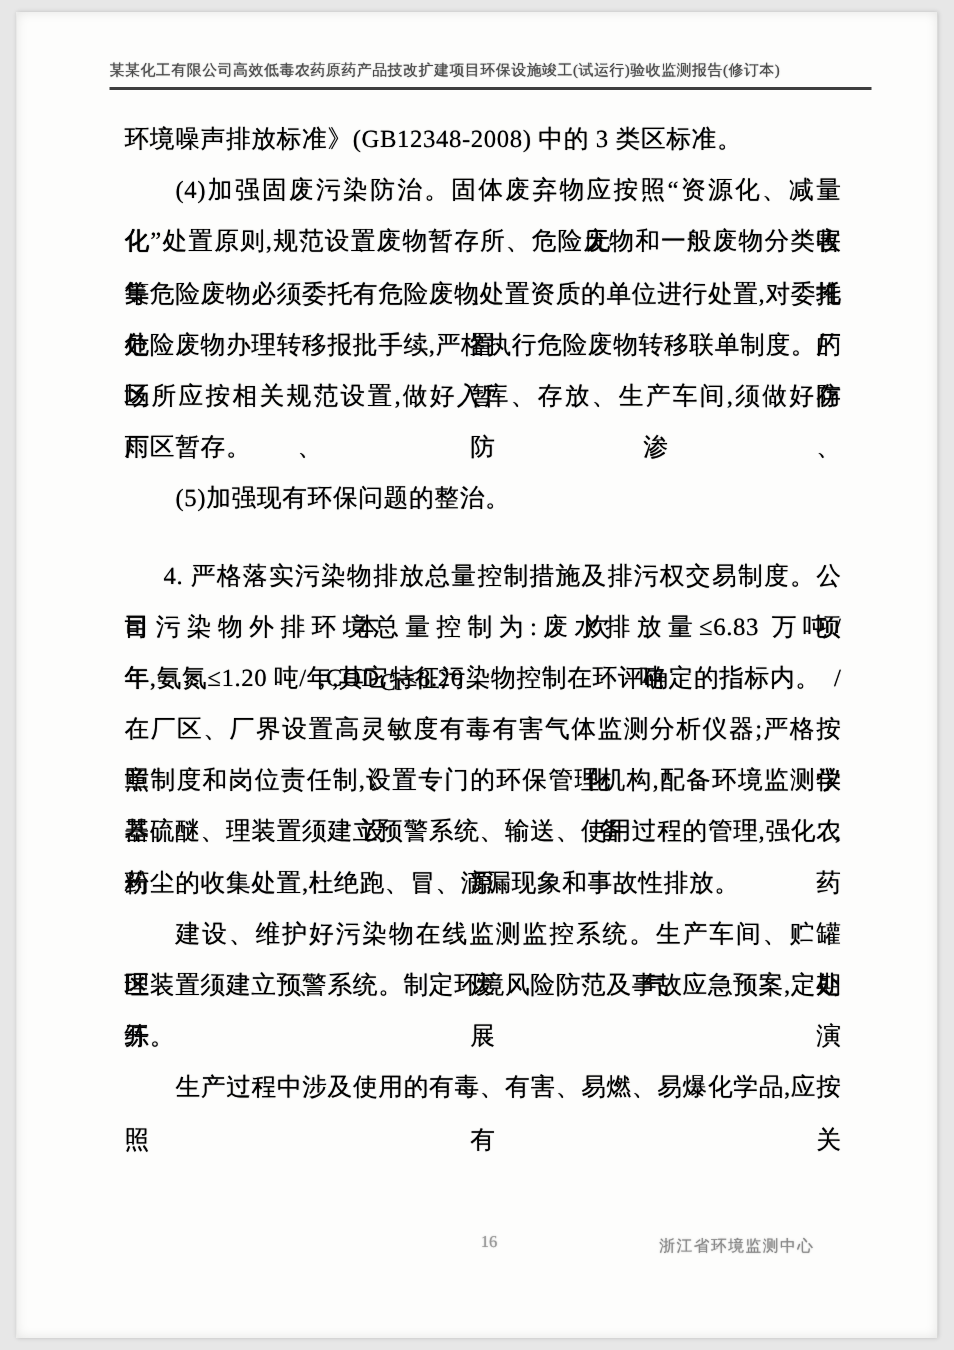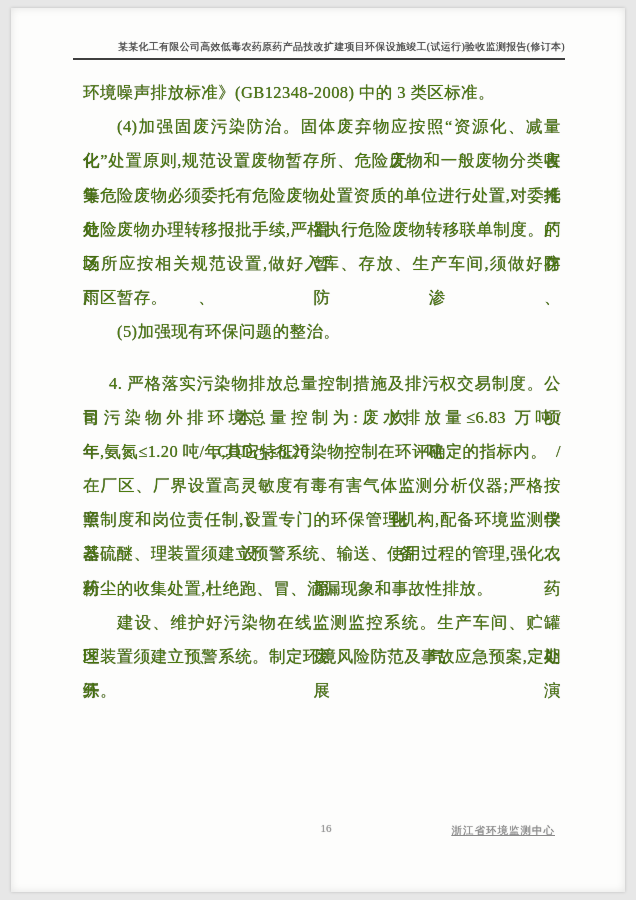--- a/index.html
+++ b/index.html
@@ -12,37 +12,37 @@
   }
   .page {
     position: absolute;
     left: 11px; top: 8px;
     width: 614px; height: 884px;
     background: #fdfdfc;
     box-shadow: inset 0 0 8px rgba(0,0,0,0.10), 0 0 3px rgba(0,0,0,0.18);
   }
   .doc-header {
     position: absolute;
-    left: 62px; right: 60px; top: 32px;
+    left: 62px; right: 44px; top: 32px;
     border-bottom: 2px solid #3f3f3f;
     padding-bottom: 4px;
     font-size: 10px;
     color: #4b4b4b;
-    text-align: right;
+    text-align: left;
     white-space: nowrap;
     overflow: hidden;
     letter-spacing: 0.3px;
     text-shadow: 0 0 0.8px rgba(60,60,60,0.8);
   }
   .doc-body {
     position: absolute;
     left: 72px; top: 68px;
     width: 478px;
     font-size: 16.5px;
-    color: #4d7c0f;
+    color: #000000;
     text-shadow: 0 0 0.7px rgba(25,25,25,0.75);
   }
   .line {
     height: 34.2px;
     line-height: 34.2px;
     letter-spacing: 0.4px;
     white-space: nowrap;
   }
   .jf {
     white-space: normal;
@@ -60,26 +60,25 @@
   .footer-page-number {
     position: absolute;
     left: 16px; right: 0; top: 814px;
     text-align: center;
     font-size: 11px;
     color: #999;
     text-shadow: 0 0 1px rgba(150,150,150,0.9);
   }
   .footer-org {
     position: absolute;
-    right: 70px; top: 816px;
+    right: 82px; top: 816px;
     font-size: 10.5px;
     color: #8a8a8a;
     letter-spacing: 1px;
     text-shadow: 0 0 1px rgba(140,140,140,0.9);
-    text-decoration: underline;
   }
 </style>
 </head>
 <body>
 
 <div class="page">
 
   <div class="doc-header">某某化工有限公司高效低毒农药原药产品技改扩建项目环保设施竣工(试运行)验收监测报告(修订本)</div>
 
   <div class="doc-body">
@@ -94,18 +93,19 @@
     <div class="line jf ind-sm">4. 严格落实污染物排放总量控制措施及排污权交易制度。公司本次项</div>
     <div class="line jf"><span>目污染物外排环境总量控制为:废水排放量≤6.83 万吨/年,COD</span><span class="sub">Cr</span><span>≤8.20 吨/</span></div>
     <div class="line">年,氨氮≤1.20 吨/年,其它特征污染物控制在环评确定的指标内。</div>
     <div class="line jf">在厂区、厂界设置高灵敏度有毒有害气体监测分析仪器;严格按照《化学</div>
     <div class="line jf">章制度和岗位责任制,设置专门的环保管理机构,配备环境监测仪器设备,</div>
     <div class="line jf">基硫醚、理装置须建立预警系统、输送、使用过程的管理,强化农药原药</div>
     <div class="line">粉尘的收集处置,杜绝跑、冒、滴漏现象和事故性排放。</div>
     <div class="line jf ind">建设、维护好污染物在线监测监控系统。生产车间、贮罐区、废气处</div>
     <div class="line jf">理装置须建立预警系统。制定环境风险防范及事故应急预案,定期开展演</div>
     <div class="line">练。</div>
+    <div class="line jf ind">生产过程中涉及使用的有毒、有害、易燃、易爆化学品,应按照有关</div>
   </div>
 
   <div class="footer-page-number">16</div>
   <div class="footer-org">浙江省环境监测中心</div>
 
 </div>
 
 </body></html>

